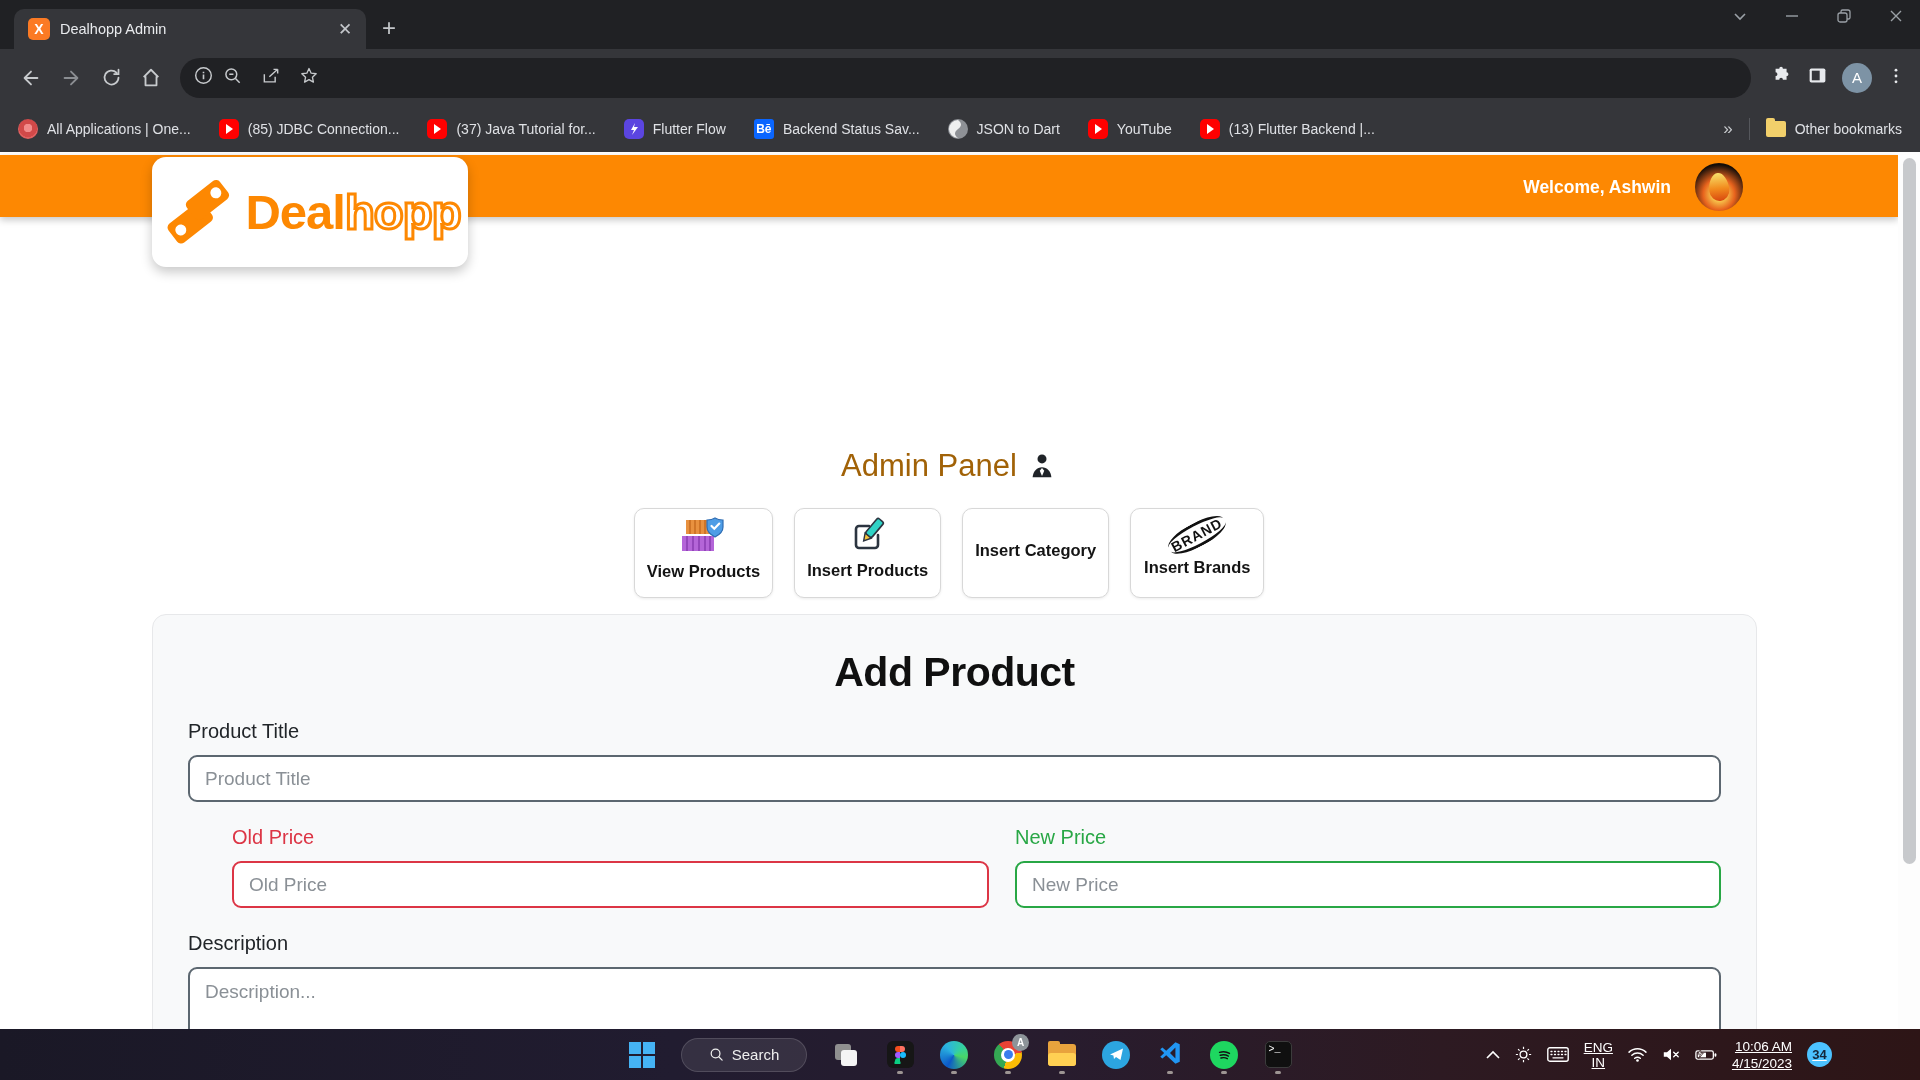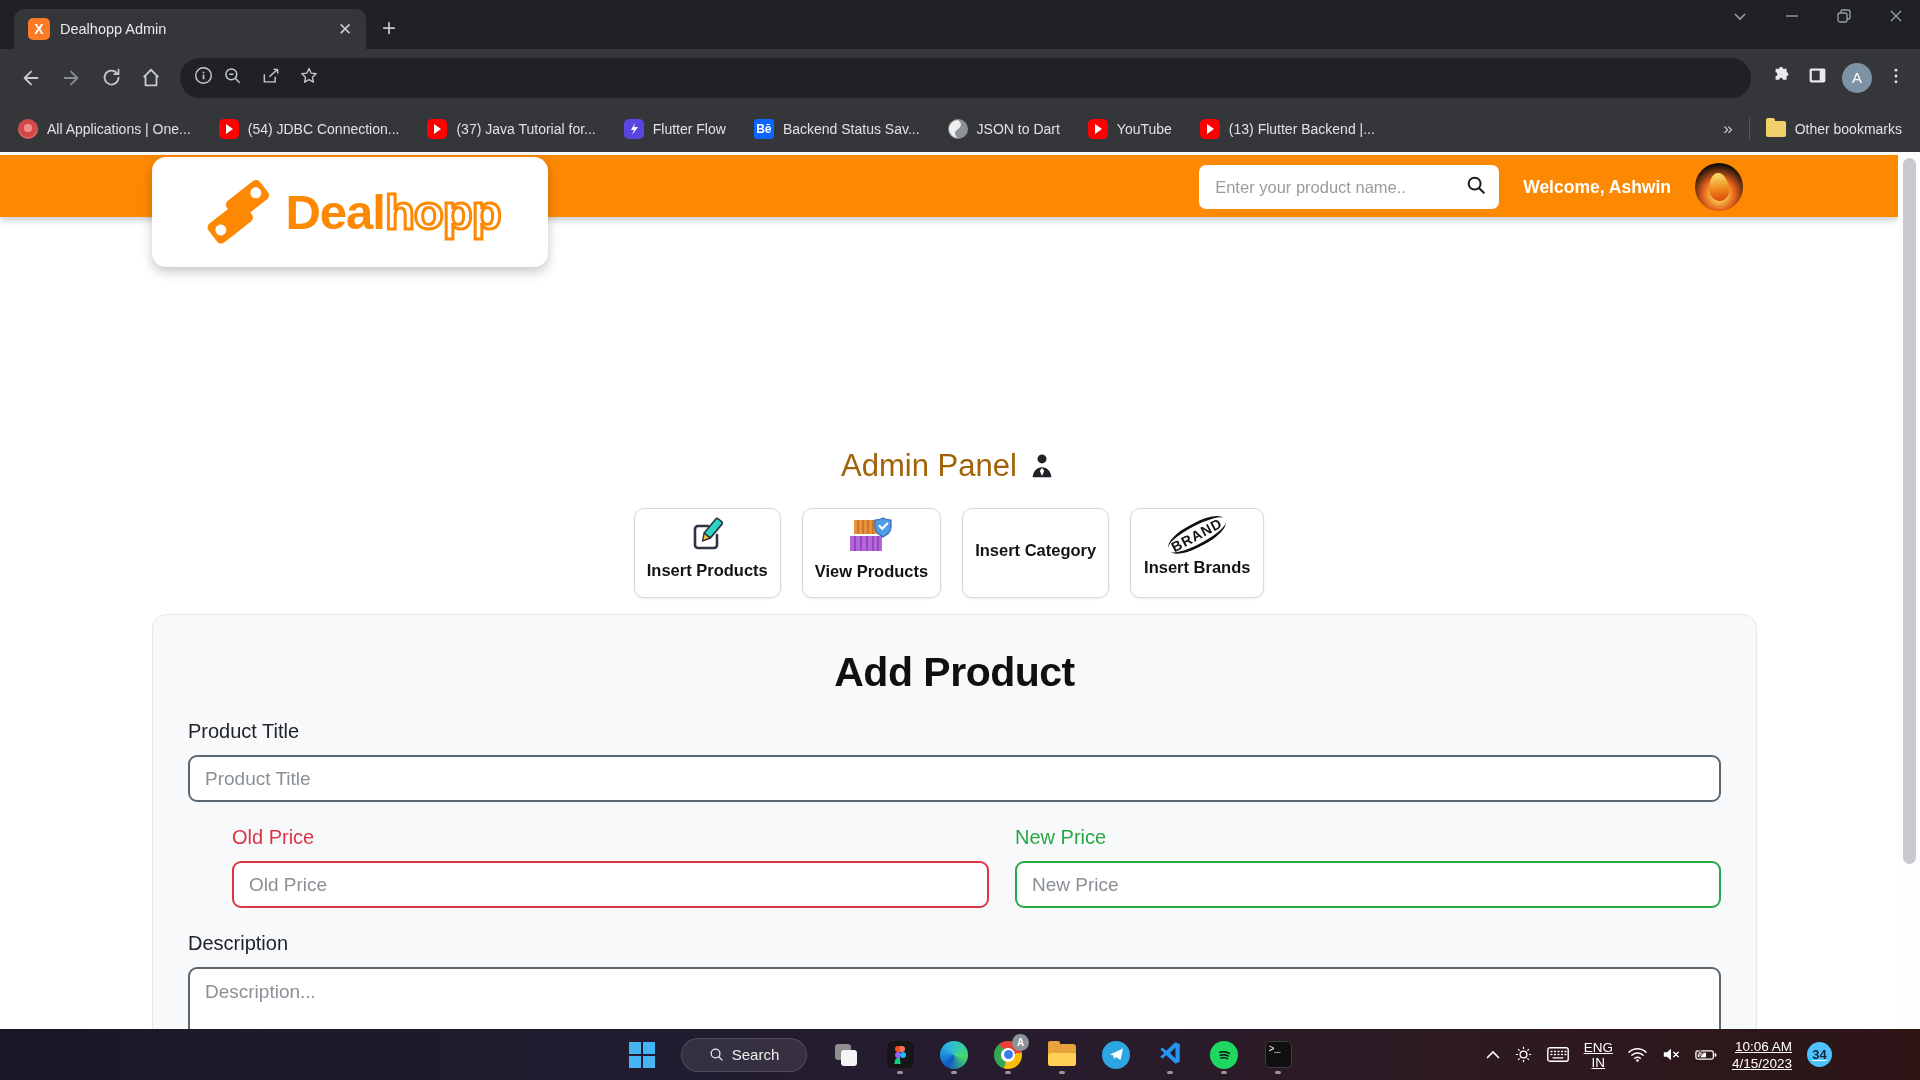--- a/index.html
+++ b/index.html
@@ -50,21 +50,21 @@
 
   .site-header { position:absolute; left:0; top:3px; width:1898px; height:62px; background:#fd8802; box-shadow:0 3px 7px rgba(0,0,0,.22); }
   .hdr-right { position:absolute; right:155px; top:8px; display:flex; align-items:center; gap:24px; }
   .hdr-search { width:300px; height:44px; background:#fff; border-radius:7px; display:flex; align-items:center; padding:0 12px 0 16px; gap:8px; }
   .hdr-search input { border:none; outline:none; flex:1; font-size:16.5px; font-family:inherit; color:#333; min-width:0; }
   .hdr-search input::placeholder { color:#9b9b9b; }
   .welcome { color:#fff; font-size:17.5px; font-weight:600; }
   .hdr-avatar { width:48px; height:48px; border-radius:50%; background:radial-gradient(circle at 50% 65%, #f6c14a 0 18%, #e8631d 40%, #140d08 75%); display:flex; align-items:center; justify-content:center; overflow:hidden; }
   .flame { width:20px; height:28px; background:linear-gradient(#f7e06a, #f28c1e 55%, #d9480f); border-radius:50% 50% 50% 50% / 62% 62% 38% 38%; transform:rotate(-6deg); }
 
-  .logo-card { position:absolute; left:152px; top:5px; width:396px; height:110px; background:#fff; border-radius:14px; box-shadow:0 5px 12px rgba(0,0,0,.22); display:flex; align-items:center; justify-content:center; gap:8px; }
+  .logo-card { position:absolute; left:152px; top:5px; width:316px; height:110px; background:#fff; border-radius:14px; box-shadow:0 5px 12px rgba(0,0,0,.22); display:flex; align-items:center; justify-content:center; gap:8px; }
   .brandtext { font-size:49px; font-weight:800; letter-spacing:-1px; color:#fd8802; }
   .brandtext .outline { color:#fff; -webkit-text-stroke:3px #fd8802; font-weight:700; }
 
   .admin-heading { position:absolute; top:296px; left:0; width:1898px; display:flex; align-items:center; justify-content:center; gap:10px; }
   .admin-heading .txt { color:#a16207; font-size:31px; font-weight:400; }
 
   .nav-cards { position:absolute; top:356px; left:0; width:1898px; display:flex; justify-content:center; gap:21px; }
   .card { height:90px; min-width:134px; background:#fff; border:1px solid #d8d8d8; border-radius:10px; box-shadow:0 1px 3px rgba(0,0,0,.08); display:flex; flex-direction:column; align-items:center; justify-content:center; gap:6px; padding:8px 12px 20px; }
   .card .lbl { font-size:16.5px; font-weight:700; color:#141414; white-space:nowrap; }
   .card .ic { height:42px; display:flex; align-items:center; justify-content:center; }
@@ -212,21 +212,21 @@
     </div>
   </div>
 
   <div class="bookmarks">
     <div class="bm">
         <span class="bm-ic ic-one"></span>
         <span>All Applications | One...</span>
       </div>
     <div class="bm">
         <span class="bm-ic ic-yt"></span>
-        <span>(54) JDBC Connection...</span>
+        <span>(85) JDBC Connection...</span>
       </div>
     <div class="bm">
         <span class="bm-ic ic-yt"></span>
         <span>(37) Java Tutorial for...</span>
       </div>
     <div class="bm">
         <span class="bm-ic ic-ff">
           <svg width="12" height="14" viewBox="0 0 12 14">
             <path d="M7 1L3 8h3l-2 5 6-8H6z" fill="#fff"></path>
           </svg>
@@ -259,27 +259,20 @@
       <div class="bm">
           <span class="folder-ic"></span>
           <span>Other bookmarks</span>
         </div>
     </div>
   </div>
 
   <div class="page">
     <div class="site-header">
       <div class="hdr-right">
-        <div class="hdr-search">
-          <input placeholder="Enter your product name.." style="">
-          <span><svg width="22" height="22" viewBox="0 0 24 24">
-                <circle cx="10.5" cy="10.5" r="6.5" stroke="#1a1a1a" stroke-width="2.2" fill="none"></circle>
-                <path d="M15.5 15.5l5 5" stroke="#1a1a1a" stroke-width="2.2" stroke-linecap="round"></path>
-              </svg></span>
-        </div>
         <span class="welcome">Welcome, Ashwin</span>
         <div class="hdr-avatar">
             <div class="flame"></div>
           </div>
       </div>
     </div>
 
     <div class="logo-card">
       <svg width="78" height="66" viewBox="0 0 78 66">
         <g transform="rotate(-38 30 42)">
@@ -299,44 +292,44 @@
       <svg width="30" height="30" viewBox="0 0 24 24">
           <circle cx="12" cy="6.3" r="3.6" fill="#1f2328"></circle>
           <path d="M4.5 21c.5-5 3.5-8 7.5-8s7 3 7.5 8z" fill="#1f2328"></path>
           <path d="M12 13.5l-1.8 2.3L12 20l1.8-4.2z" fill="#fff"></path>
         </svg>
     </div>
 
     <div class="nav-cards">
       <div class="card">
         <div class="ic">
-          <svg width="40" height="40" viewBox="0 0 40 40">
-              <path d="M30 20v10a3 3 0 0 1-3 3H11a3 3 0 0 1-3-3V14a3 3 0 0 1 3-3h10" stroke="#2b3440" stroke-width="2.6" fill="none" stroke-linecap="round"></path>
-              <g transform="rotate(40 24 16)">
-                <rect x="20" y="2" width="8" height="20" rx="2" fill="#2fd3c6" stroke="#2b3440" stroke-width="1.6"></rect>
-                <path d="M20 22l4 7 4-7z" fill="#f5c33b" stroke="#2b3440" stroke-width="1.4"></path>
-              </g>
-            </svg>
-        </div>
-        <span class="lbl">Insert Products</span>
-      </div>
-      <div class="card">
-        <div class="ic">
           <svg width="46" height="42" viewBox="0 0 46 42">
               <rect x="6" y="6" width="24" height="14" fill="#e8913f"></rect>
               <path d="M10 6v14M15 6v14M20 6v14M25 6v14" stroke="#c96f22" stroke-width="1.6"></path>
               <rect x="2" y="22" width="32" height="15" fill="#b465d8"></rect>
               <path d="M7 22v15M13 22v15M19 22v15M25 22v15M30 22v15" stroke="#8d3fb4" stroke-width="1.6"></path>
               <path d="M35 4c3 2 6 2 8 2v7c0 5-4 8-8 10-4-2-8-5-8-10V6c2 0 5 0 8-2z" fill="#4e9de6" stroke="#2f6db3" stroke-width="1.2"></path>
               <path d="M31.5 12l2.8 2.8 5-5.2" stroke="#fff" stroke-width="2.2" fill="none" stroke-linecap="round"></path>
             </svg>
         </div>
         <span class="lbl">View Products</span>
       </div>
       <div class="card">
+        <div class="ic">
+          <svg width="40" height="40" viewBox="0 0 40 40">
+              <path d="M30 20v10a3 3 0 0 1-3 3H11a3 3 0 0 1-3-3V14a3 3 0 0 1 3-3h10" stroke="#2b3440" stroke-width="2.6" fill="none" stroke-linecap="round"></path>
+              <g transform="rotate(40 24 16)">
+                <rect x="20" y="2" width="8" height="20" rx="2" fill="#2fd3c6" stroke="#2b3440" stroke-width="1.6"></rect>
+                <path d="M20 22l4 7 4-7z" fill="#f5c33b" stroke="#2b3440" stroke-width="1.4"></path>
+              </g>
+            </svg>
+        </div>
+        <span class="lbl">Insert Products</span>
+      </div>
+      <div class="card">
         <div class="ic cat-grid" style="height:auto;">
           <span style="background:#f0dc9a"></span>
             <span style="background:#d85c57"></span>
             <span style="background:#93c6a4"></span>
             <span style="background:#f2a65a"></span>
         </div>
         <span class="lbl">Insert Category</span>
       </div>
       <div class="card">
         <div class="ic">

